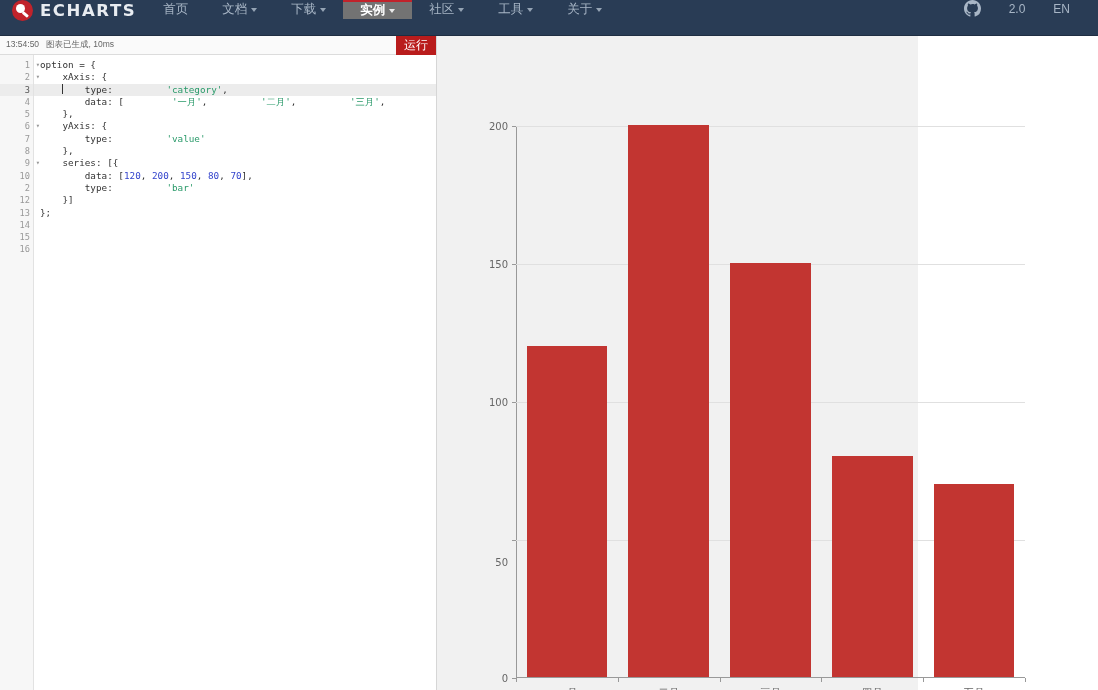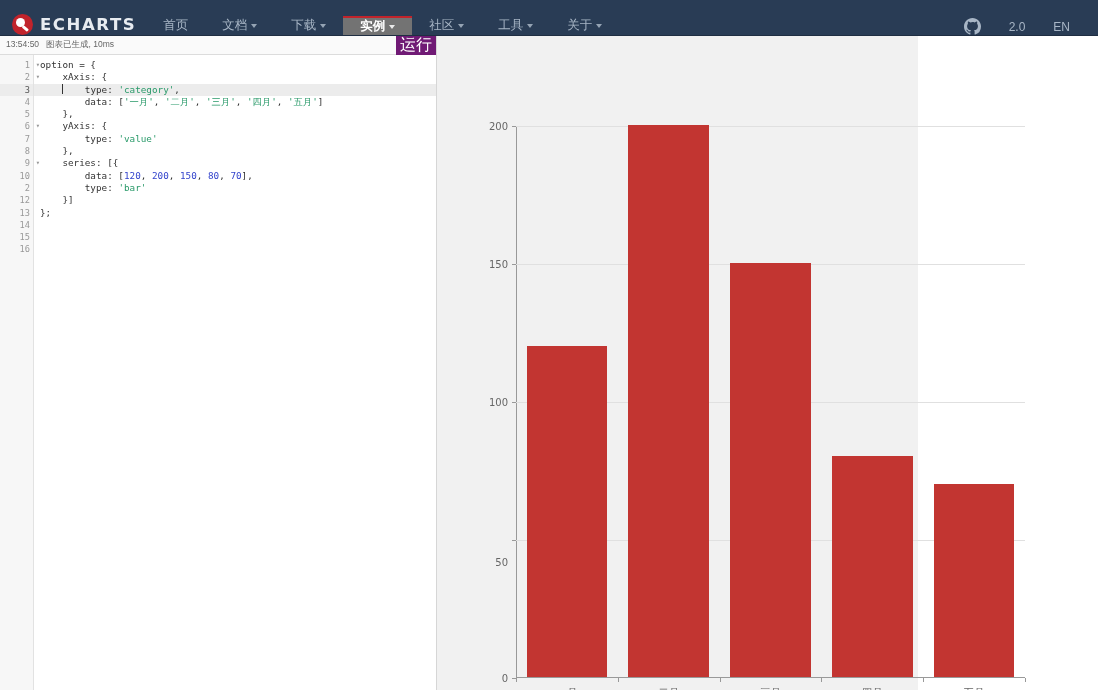--- a/index.html
+++ b/index.html
@@ -9,21 +9,21 @@
     font-family: "Liberation Sans", sans-serif;
     overflow: hidden;
   }
 
   
   .navbar {
     position: relative;
     height: 36px;
     background: #293c55;
     display: flex;
-    align-items: flex-end;
+    align-items: flex-start;
     border-bottom: 1px solid #1f2e42;
   }
   .brand {
     display: flex; align-items: center;
     padding: 0 10px 0 12px;
     gap: 7px;
   }
   .logo-mark {
     width: 21px; height: 21px;
     border-radius: 50%;
@@ -119,23 +119,23 @@
     padding-left: 6px;
     white-space: nowrap;
     font-family: "Liberation Sans", sans-serif;
   }
   .status-text .ts { margin-right: 7px; }
   .run-btn {
     position: absolute;
     right: 0; top: 0;
     height: 19px;
     width: 40px;
-    background: #701a75;
+    background: #b91c1c;
     color: #fff;
-    font-size: 16px;
+    font-size: 12px;
     display: flex; align-items: center; justify-content: center;
     cursor: pointer;
     font-family: Liberation Serif, serif;
   }
 
   .editor {
     flex: 1;
     display: flex;
     overflow: hidden;
     background: #fff;
@@ -180,21 +180,21 @@
   }
   .code-line { height: 12.3px; position: relative; }
   .code-line.act { background: #ececec; margin-left: -6px; padding-left: 6px; }
   .cursor {
     display: inline-block;
     width: 1px; height: 9.5px;
     background: #333;
     vertical-align: -1px;
     margin-right: -1px;
   }
-  .k-str { color: #2a9a6a; }
+  .k-str { color: #2a9a6a; margin-left: 48px; }
   .k-num { color: #3344cc; }
 
   
   .right-pane {
     flex: 1;
     background: #f1f1f1;
     position: relative;
   }
   .chart-area {
     position: absolute;

